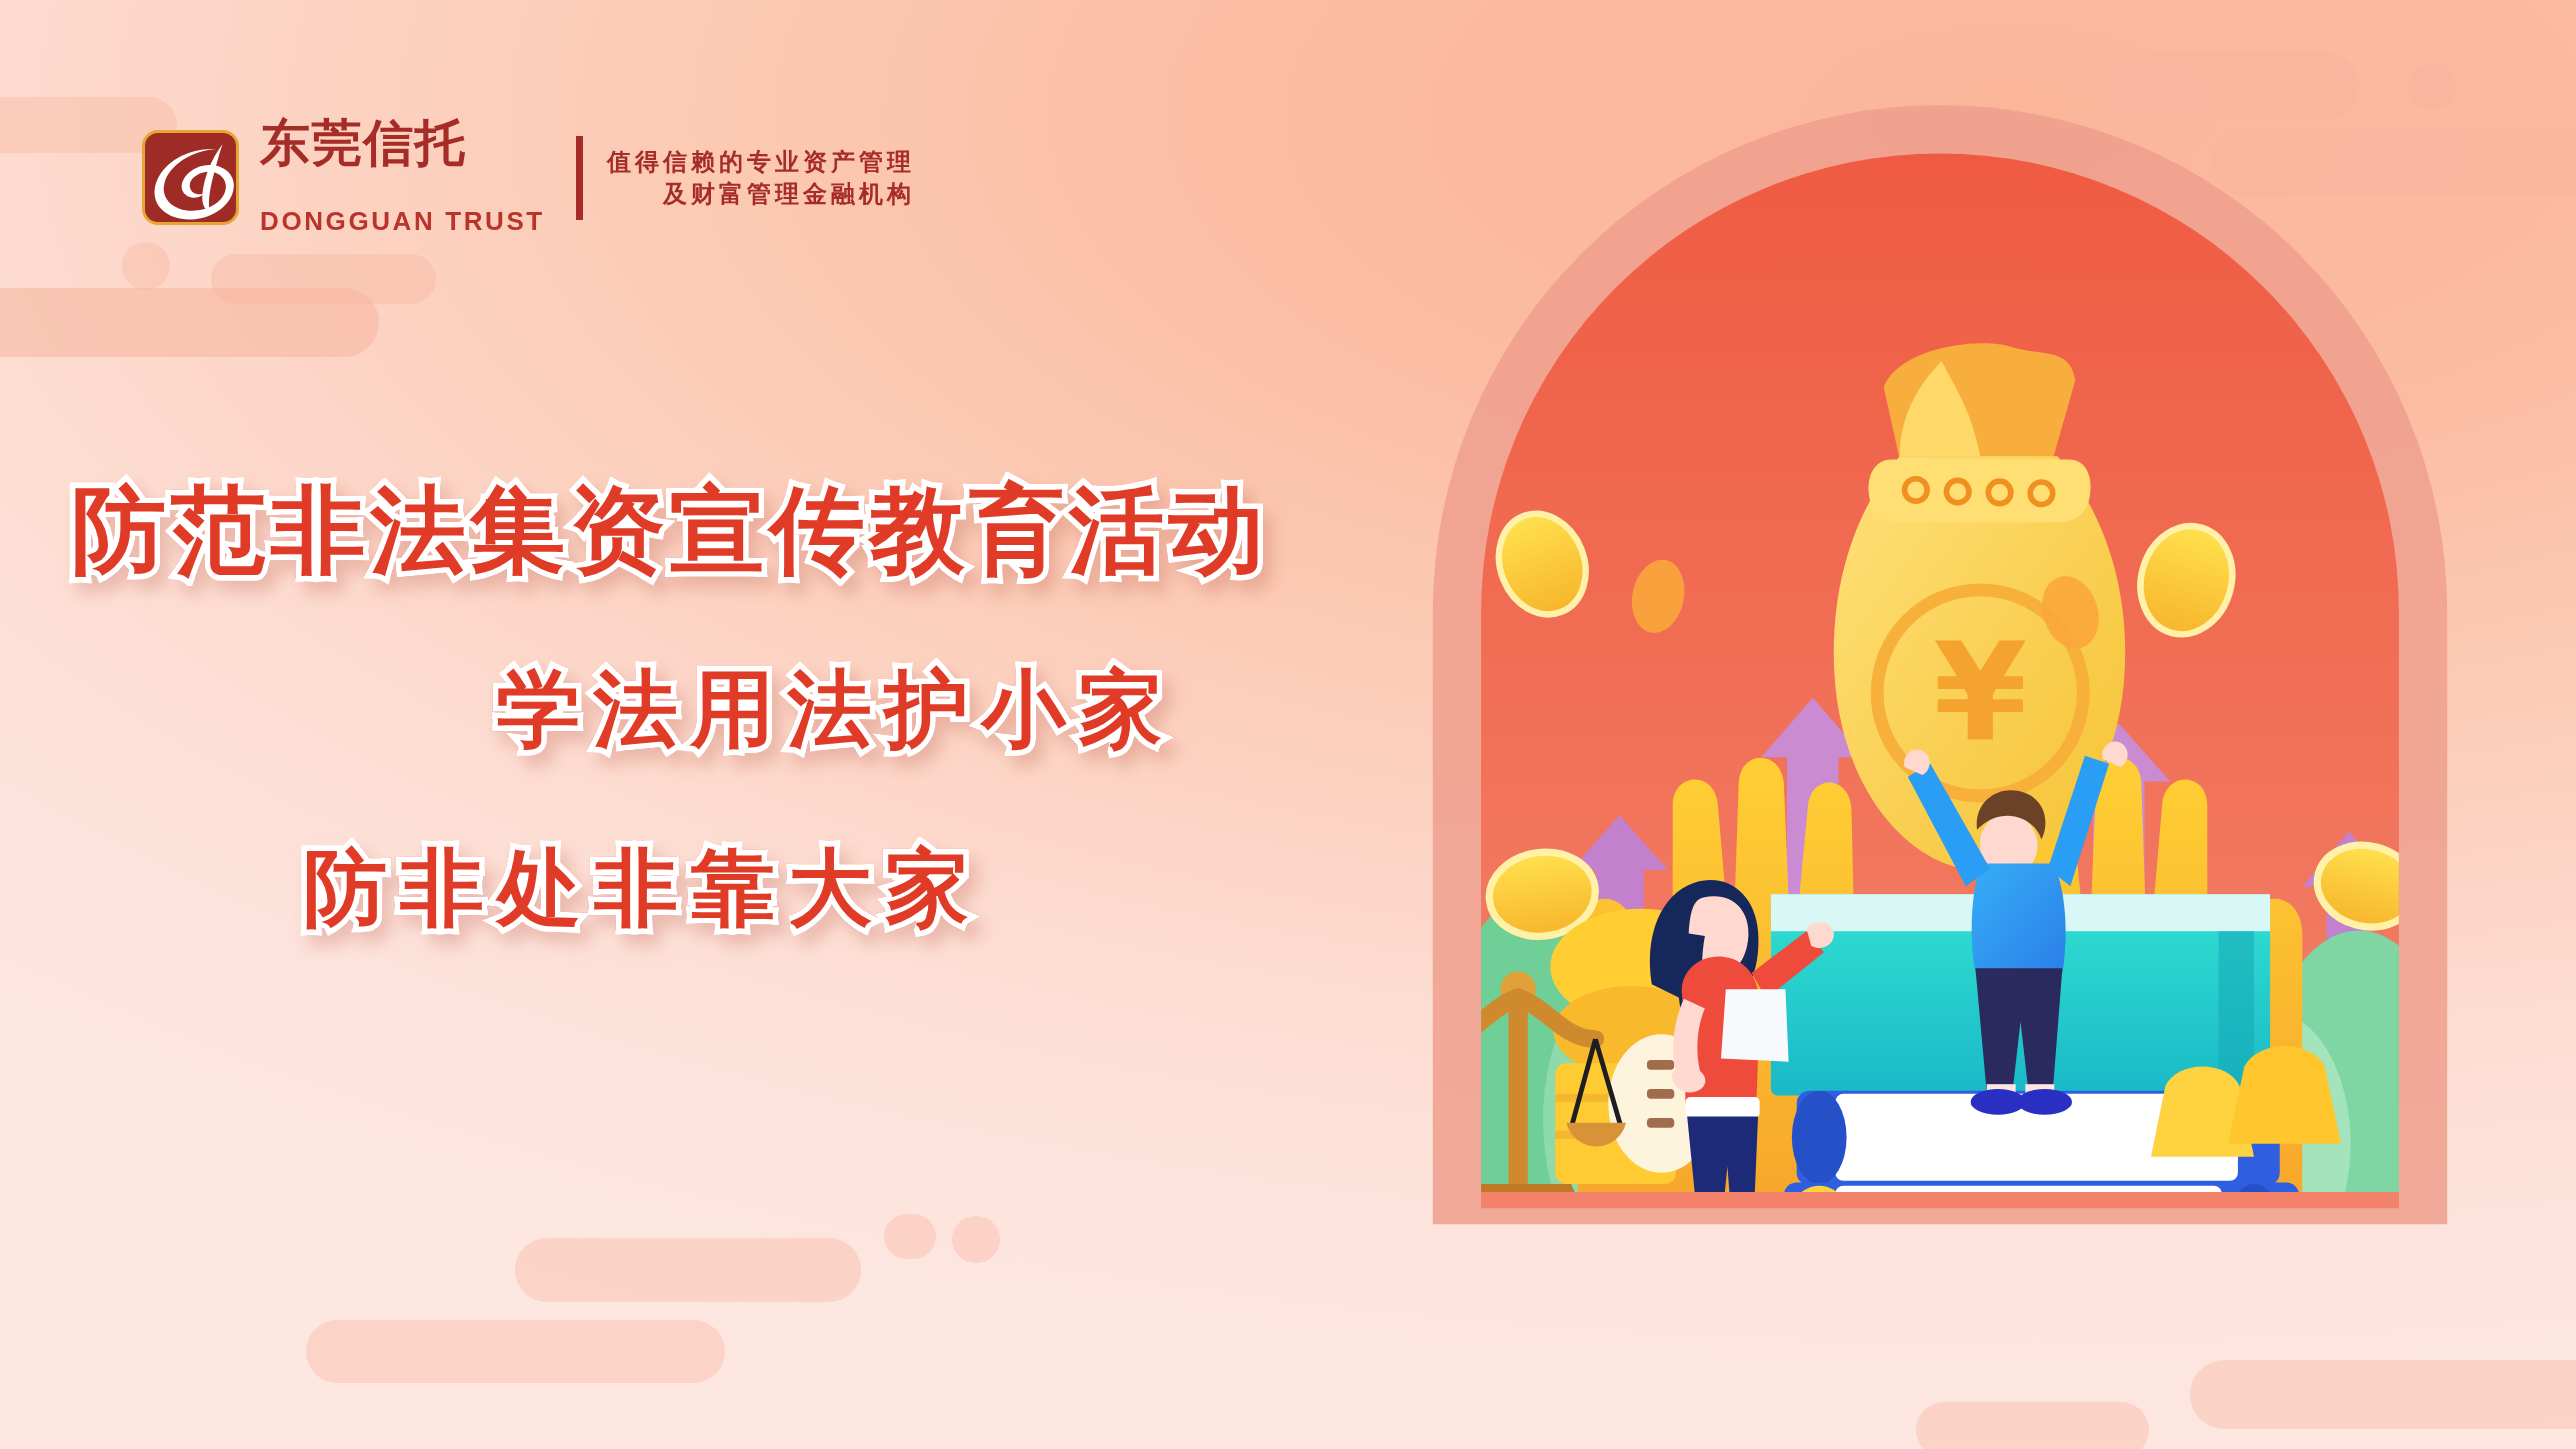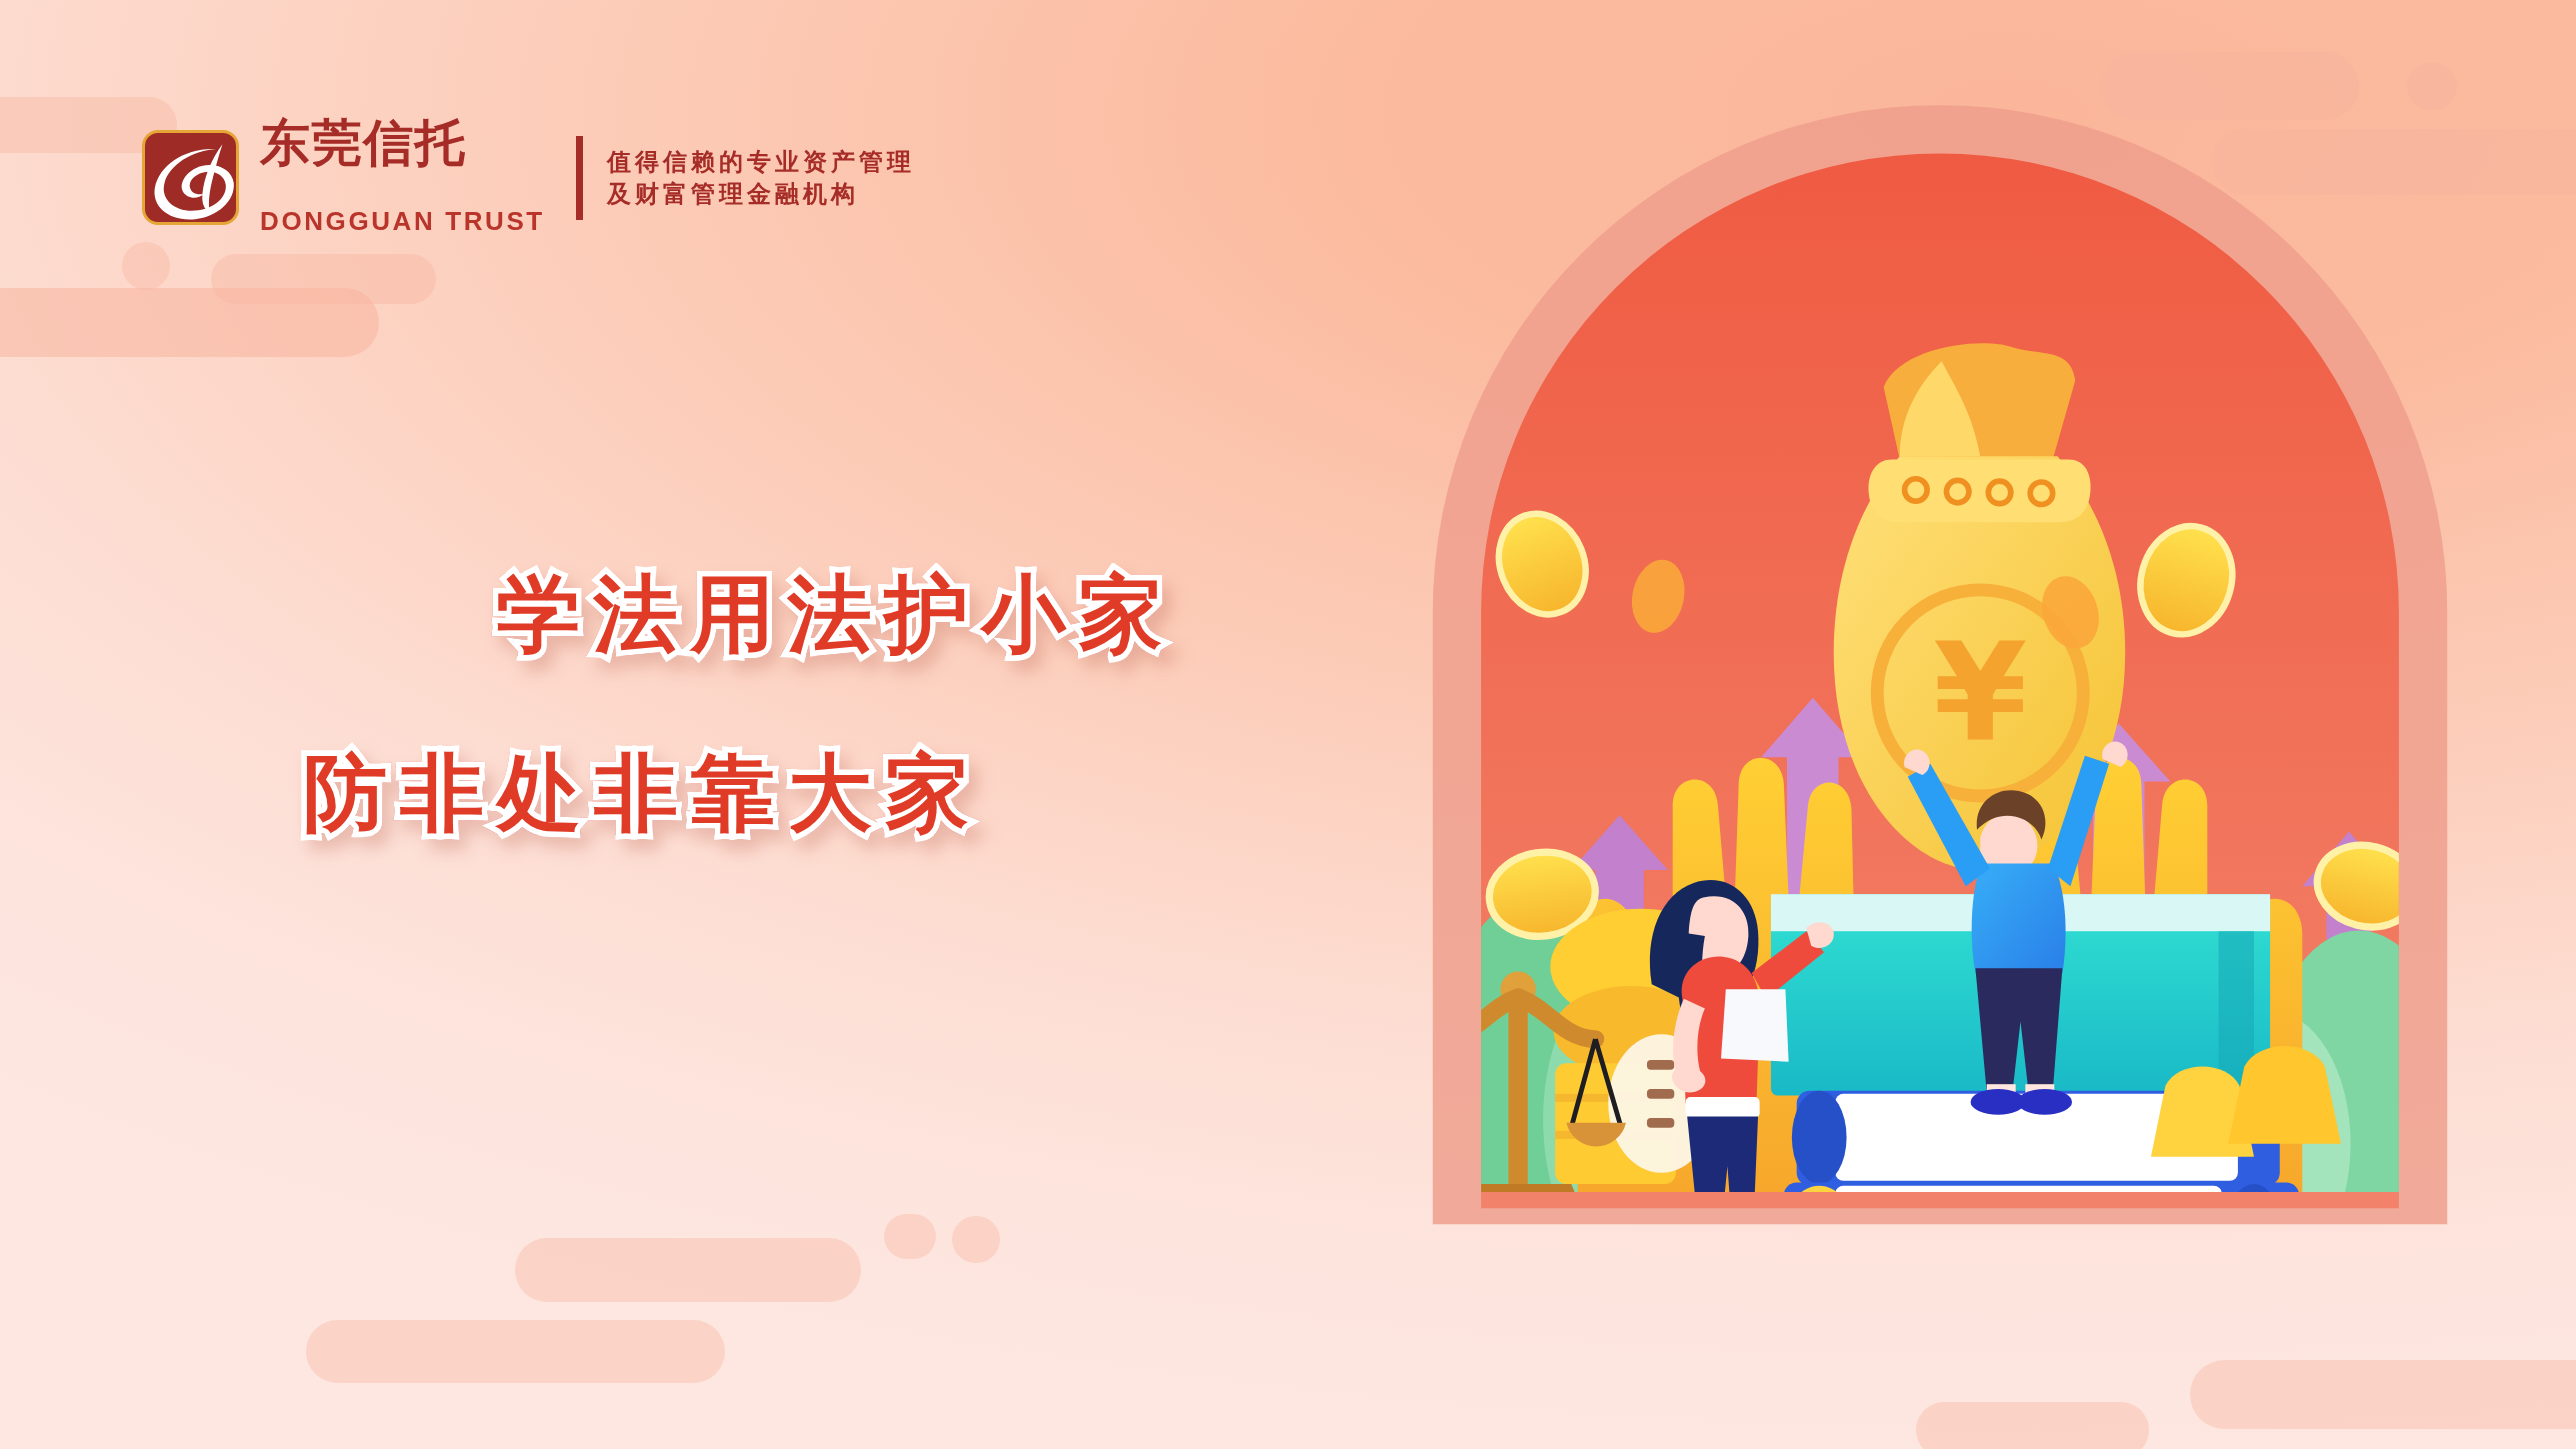--- a/index.html
+++ b/index.html
@@ -21,21 +21,21 @@
   .brand{position:absolute;left:142px;top:121px;display:flex;align-items:center;height:113px;}
   .logo-badge{position:relative;width:97px;height:95px;border-radius:16px;
     background:#9e2b26;border:3.2px solid #e6a635;box-sizing:border-box;flex:0 0 auto;
     overflow:hidden;}
   .logo-badge svg{position:absolute;left:0;top:0;}
   .brand-text{margin-left:21px;display:flex;flex-direction:column;justify-content:center;gap:32px;}
   .brand-cn{font-size:50px;font-weight:bold;color:#a62c27;letter-spacing:1.6px;line-height:1.02;
     font-family:"DejaVu Sans","Liberation Sans",sans-serif;}
   .brand-en{font-size:26px;font-weight:bold;color:#b9352c;letter-spacing:2.6px;margin-top:5.6px;}
   .brand-rule{width:7.2px;height:84px;background:#a62c27;margin:0 24px 0 31px;flex:0 0 auto;}
-  .brand-tag{display:flex;flex-direction:column;justify-content:center;gap:8px;}
+  .brand-tag{display:flex;flex-direction:column;justify-content:center;gap:8px;text-align:right;}
   .brand-tag span{font-size:24px;font-weight:bold;color:#a62c27;letter-spacing:4px;line-height:1;
     font-family:"DejaVu Sans","Liberation Sans",sans-serif;}
 
   
   .headlines{position:absolute;left:0;top:483px;width:1369px;}
   .hl{
     font-family:"DejaVu Sans","Liberation Sans",sans-serif;
     font-weight:bold;color:#e03b27;line-height:1;white-space:nowrap;
     -webkit-text-stroke:11.3px #ffffff;paint-order:stroke fill;
     background:linear-gradient(180deg,#f1553a 0%,#e8412c 40%,#c5201a 100%);
@@ -89,20 +89,21 @@
 
     <div class="brand-rule"></div>
 
     <div class="brand-tag">
       <span>值得信赖的专业资产管理</span>
       <span>及财富管理金融机构</span>
     </div>
   </div>
 
   <div class="headlines">
+    <div class="hl hl-1">防范非法集资宣传教育活动</div>
     <div class="hl hl-2">学法用法护小家</div>
     <div class="hl hl-3">防非处非靠大家</div>
   </div>
 
   <div class="illus">
     <svg viewBox="0 0 1500 1560" preserveAspectRatio="xMidYMid meet" aria-hidden="true">
       <defs>
         <linearGradient id="archIn" x1="0" y1="0" x2="0" y2="1">
           <stop offset="0" stop-color="#ef5b42"></stop>
             <stop offset="1" stop-color="#f2836a"></stop>

